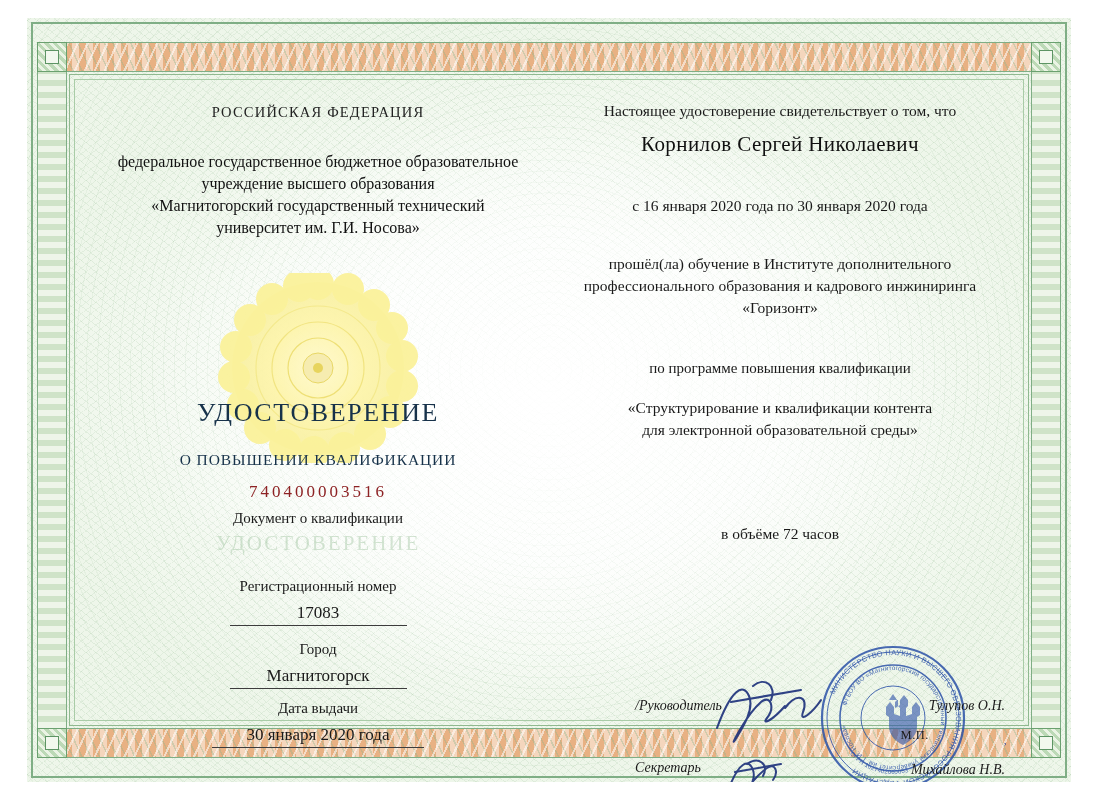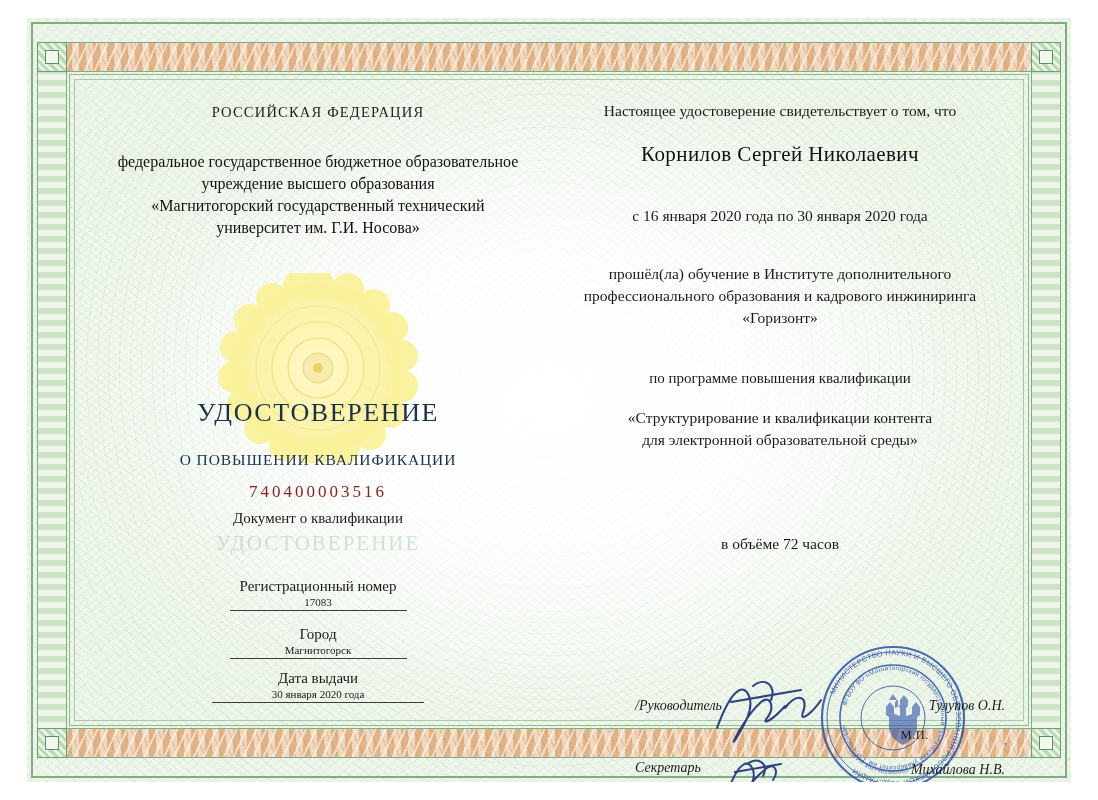--- a/index.html
+++ b/index.html
@@ -200,40 +200,40 @@
   }
 
   .reg-block {
     position: absolute;
     left: 0; right: 0;
     top: 490px;
     text-align: center;
   }
   .reg-label { font-size: 15px; }
   .reg-value {
-    font-size: 11px;
-    margin-top: 1px;
+    font-size: 17px;
+    margin-top: 8px;
     padding-bottom: 2px;
   }
   .ruled {
     display: inline-block;
     min-width: 165px;
     border-bottom: 1px solid #3c3c3c;
     padding: 0 6px 2px 6px;
   }
   .spacer-12 { height: 13px; }
   .spacer-8 { height: 9px; }
 
   
   .r-intro {
     margin-top: 14px;
     font-size: 15.5px;
   }
   .r-name {
-    margin-top: 22px;
+    margin-top: 12px;
     font-size: 21px;
     letter-spacing: 0.4px;
     color: #101010;
   }
   .r-period {
     margin-top: 40px;
     font-size: 15.5px;
   }
   .r-passed {
     margin-top: 38px;

